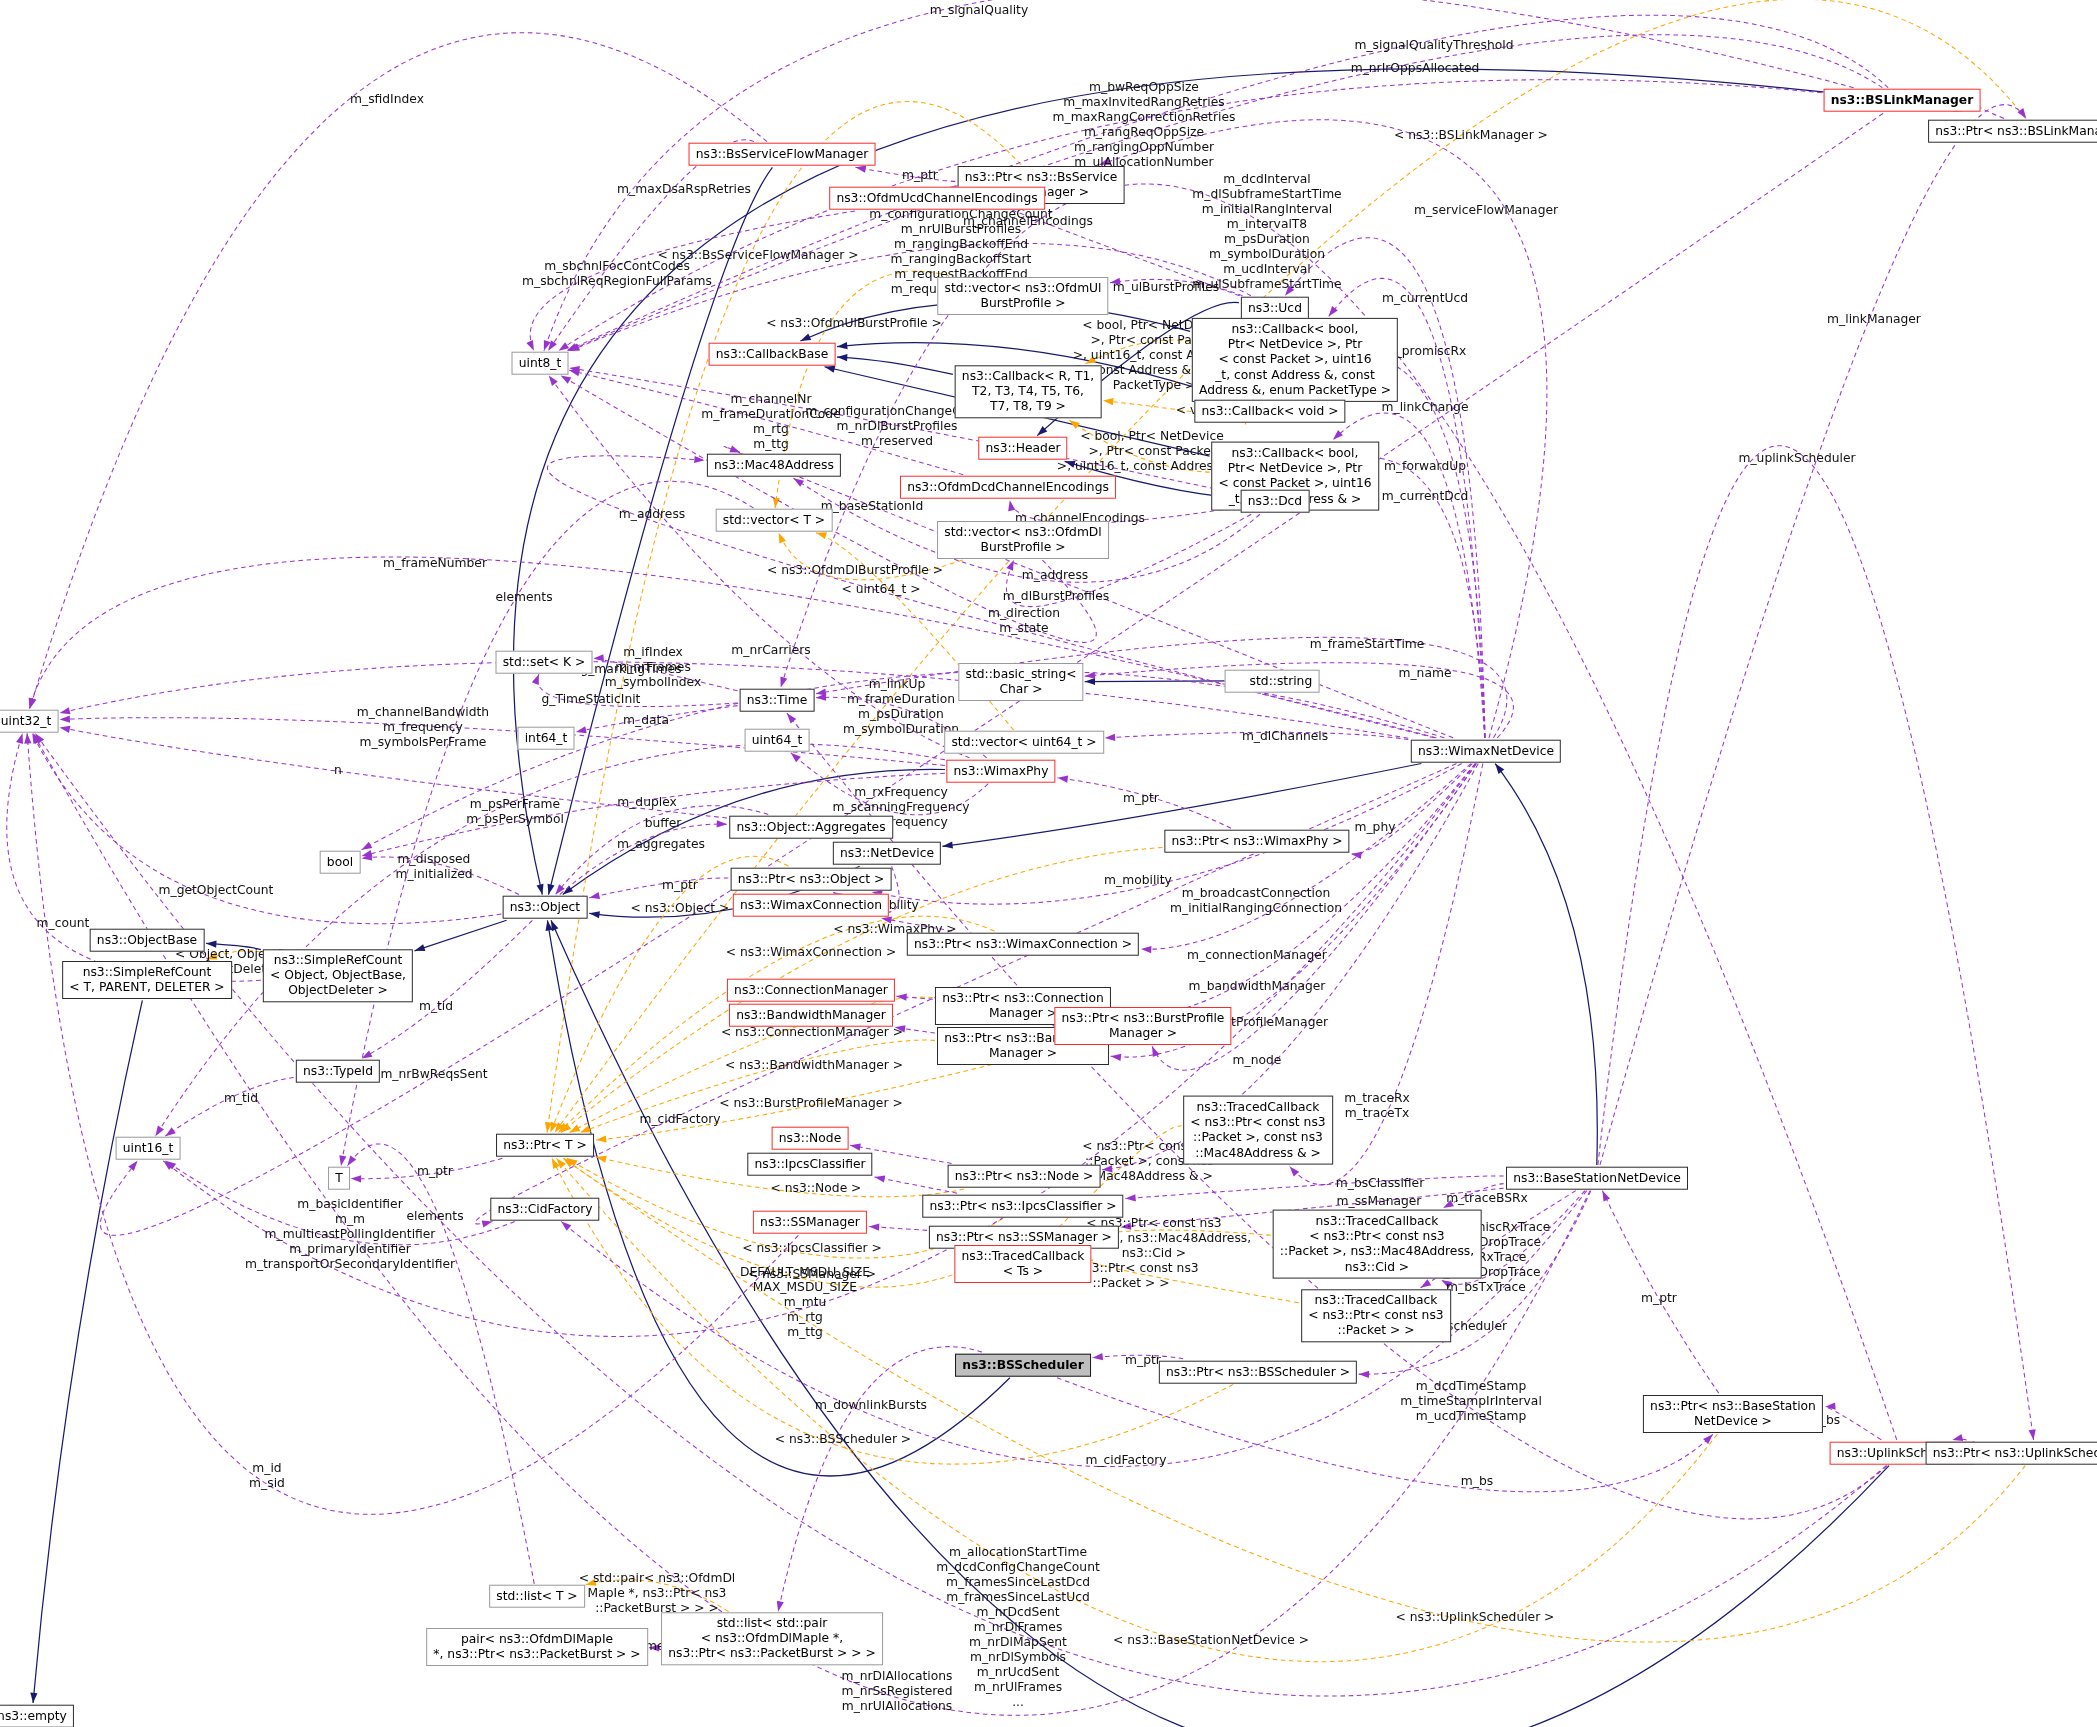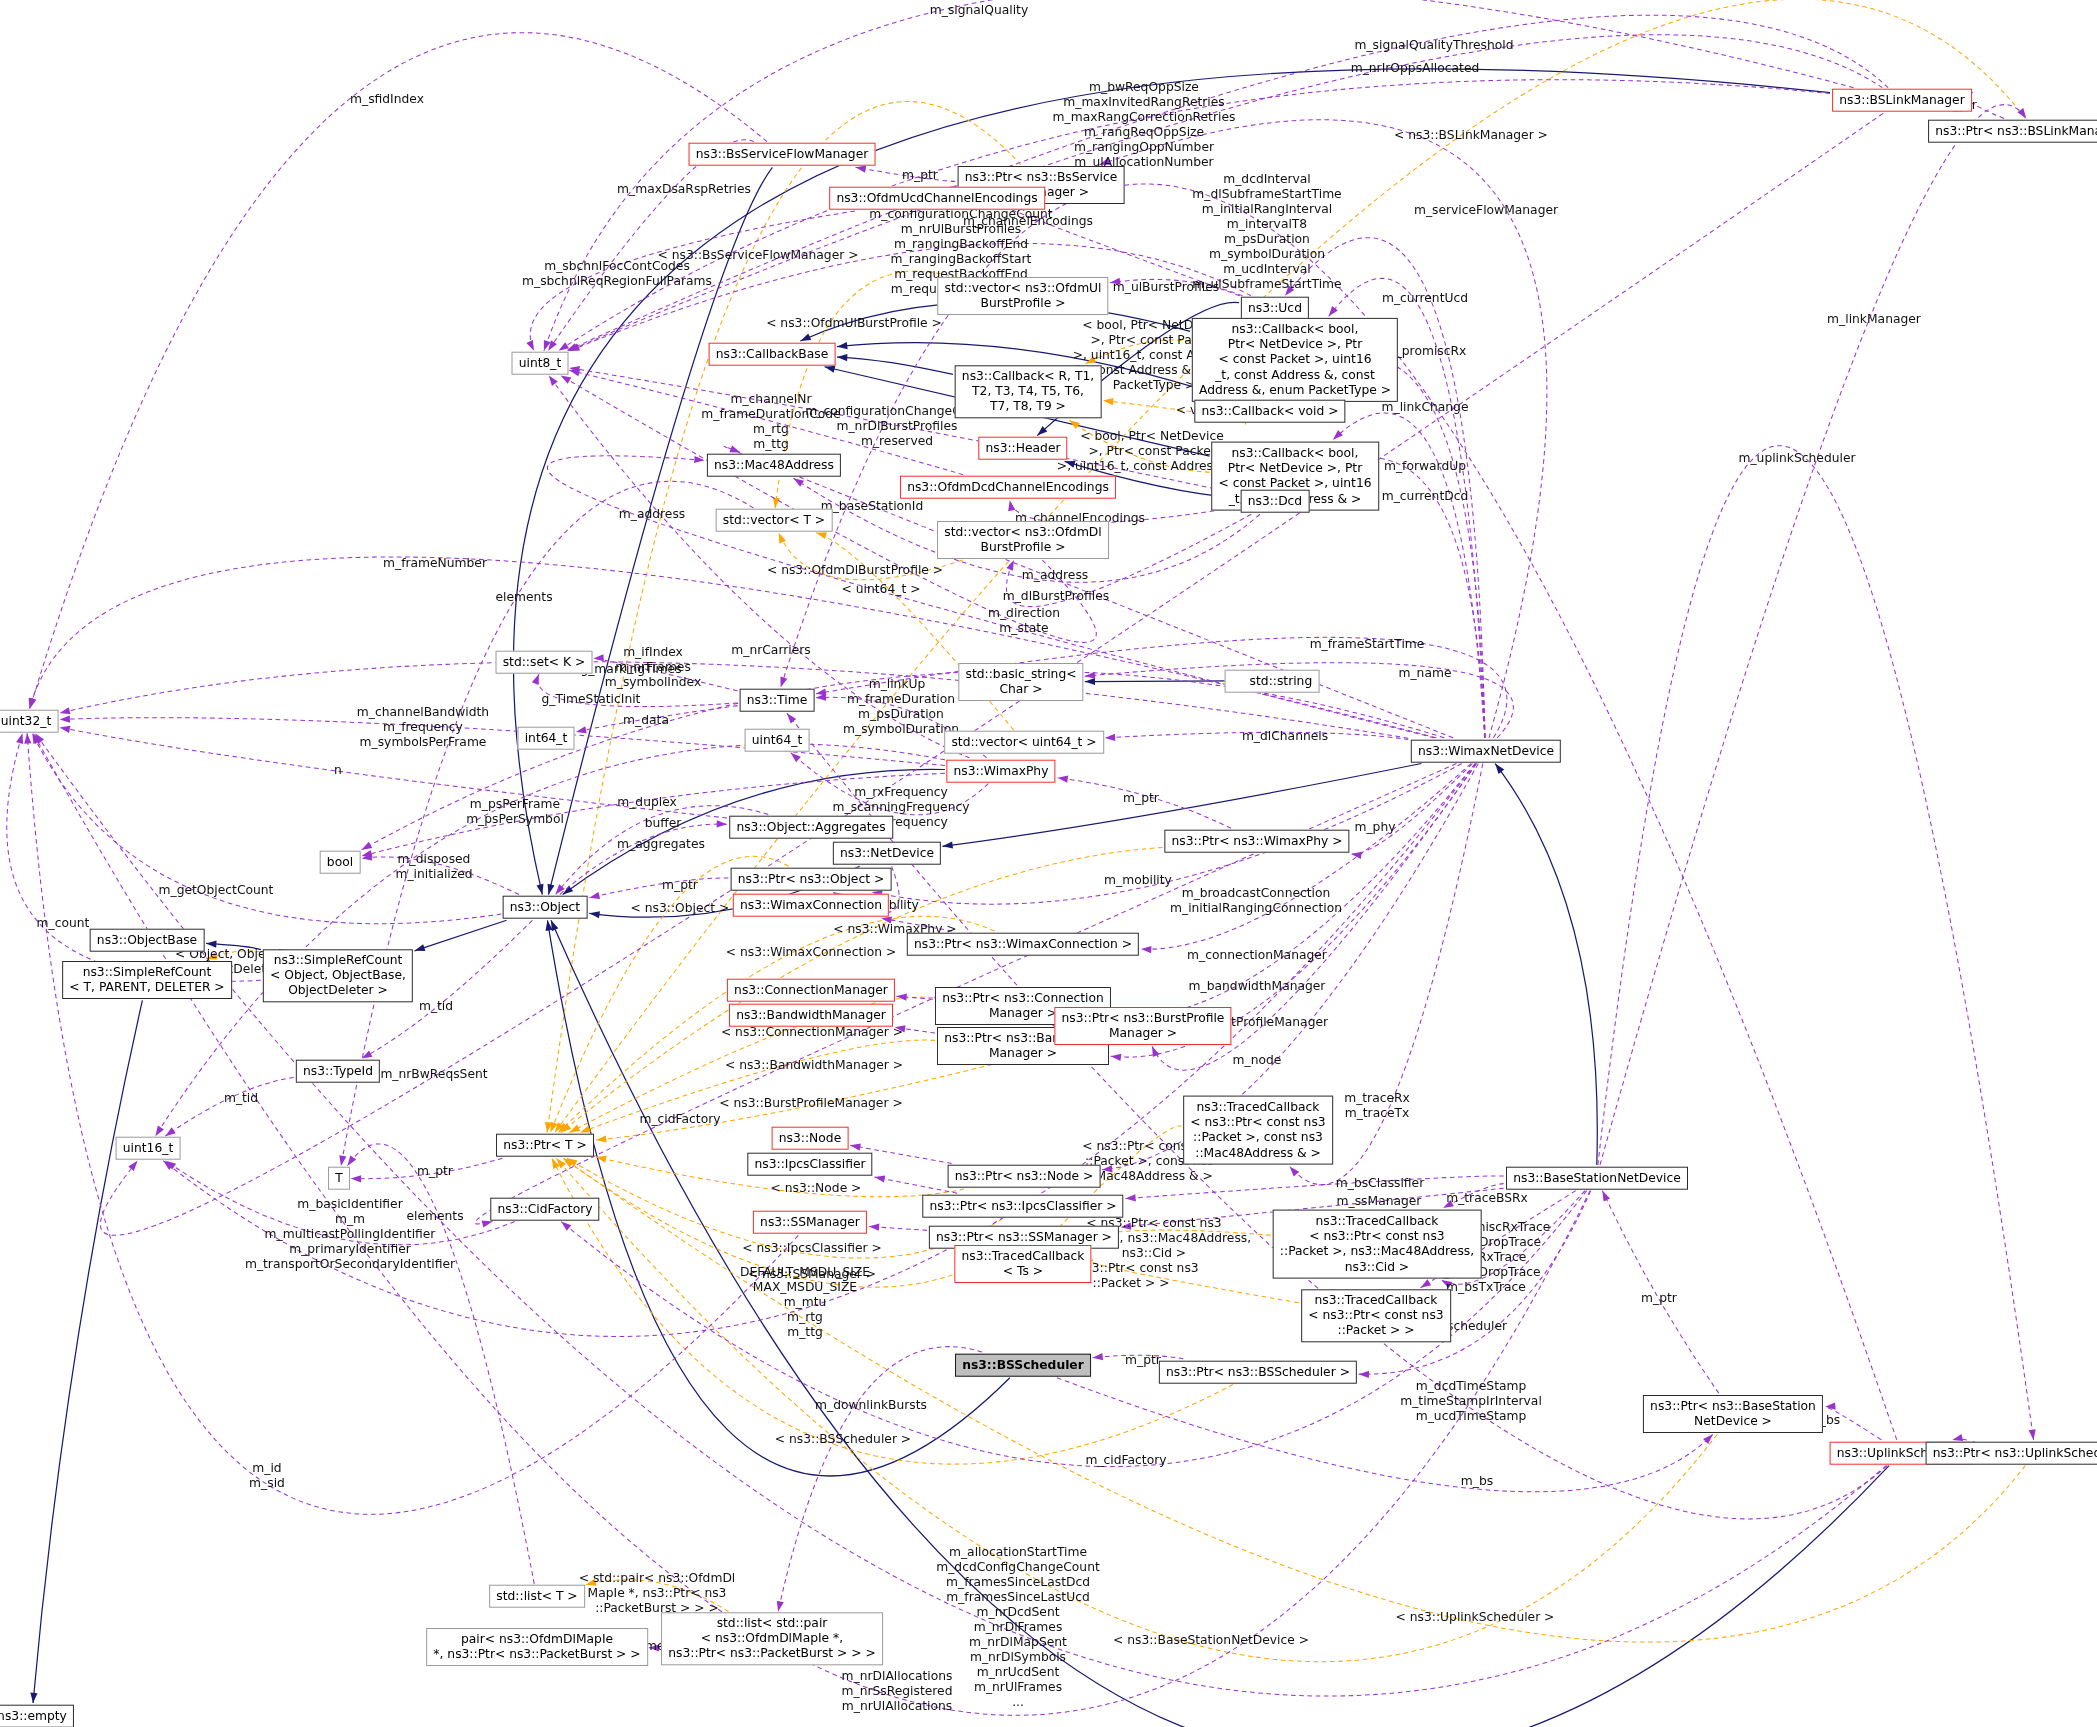--- a/index.html
+++ b/index.html
@@ -385,21 +385,21 @@
 ::Packet &gt; &gt;</div>
     <div class="node bold" style="left: 545px; top: 1145px;">ns3::Ptr&lt; T &gt;</div>
     <div class="node bold" style="left: 545px; top: 1209px;">ns3::CidFactory</div>
     <div class="node main" style="left: 1023px; top: 1365px;">ns3::BSScheduler</div>
     <div class="node bold" style="left: 1258px; top: 1372px;">ns3::Ptr&lt; ns3::BSScheduler &gt;</div>
     <div class="node bold" style="left: 1597px; top: 1178px;">ns3::BaseStationNetDevice</div>
     <div class="node bold" style="left: 1733px; top: 1414px;">ns3::Ptr&lt; ns3::BaseStation
 NetDevice &gt;</div>
     <div class="node red" style="left: 1902px; top: 1453px;">ns3::UplinkScheduler</div>
     <div class="node bold" style="left: 2036px; top: 1453px;">ns3::Ptr&lt; ns3::UplinkScheduler &gt;</div>
-    <div class="node red" style="left: 1902px; top: 100px;">ns3::BSLinkManager</div>
+    <div class="node red" style="left: 1902px; top: 100px; font-weight: bold;">ns3::BSLinkManager</div>
     <div class="node bold" style="left: 2036px; top: 131px;">ns3::Ptr&lt; ns3::BSLinkManager &gt;</div>
     <div class="node plain" style="left: 537px; top: 1596px;">std::list&lt; T &gt;</div>
     <div class="node plain" style="left: 537px; top: 1647px;">pair&lt; ns3::OfdmDlMapIe
 *, ns3::Ptr&lt; ns3::PacketBurst &gt; &gt;</div>
     <div class="node plain" style="left: 772px; top: 1639px;">std::list&lt; std::pair
 &lt; ns3::OfdmDlMapIe *,
 ns3::Ptr&lt; ns3::PacketBurst &gt; &gt; &gt;</div>
     <div class="elabel" style="left: 1471px; top: 135px;">&lt; ns3::BSLinkManager &gt;</div>
     <div class="elabel" style="left: 758px; top: 255px;">&lt; ns3::BsServiceFlowManager &gt;</div>
     <div class="elabel" style="left: 1154px; top: 355px;">&lt; bool, Ptr&lt; NetDevice

